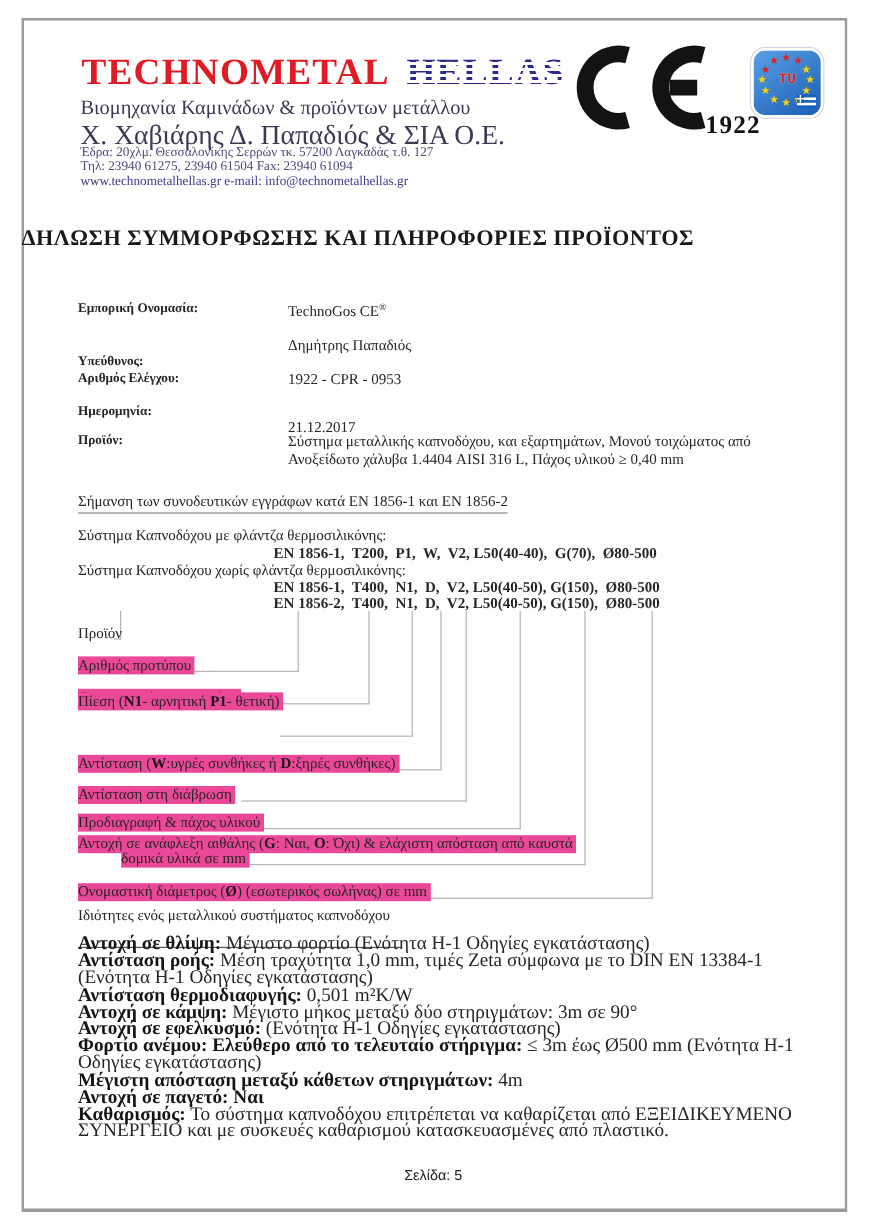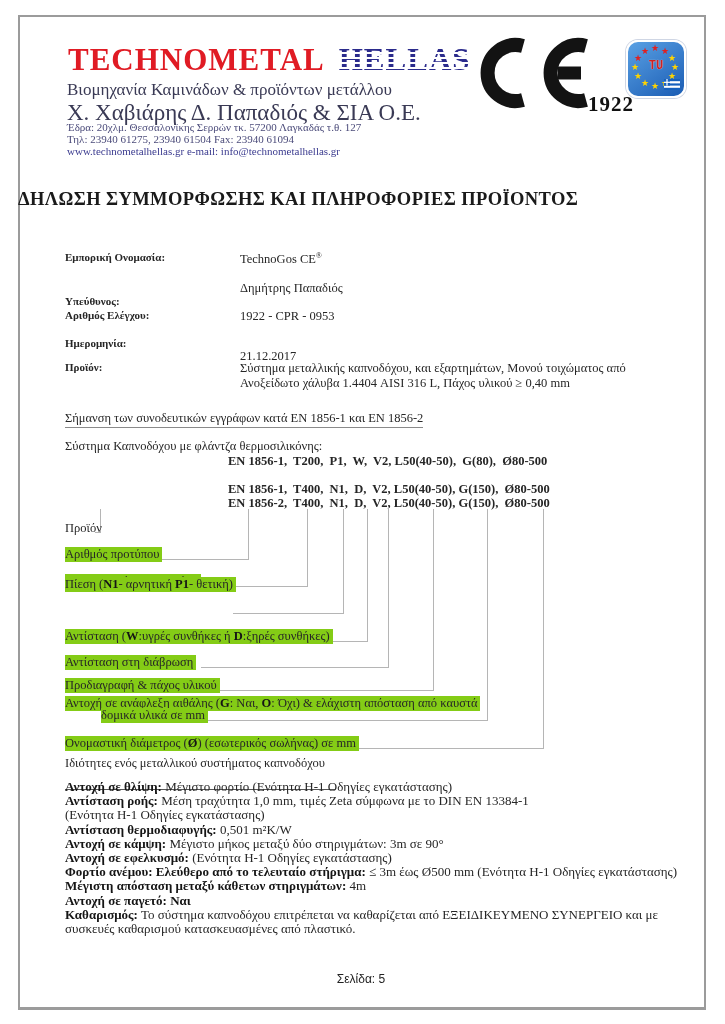--- a/index.html
+++ b/index.html
@@ -33,26 +33,26 @@
   
   .title{left:18px;top:189px;width:686px;text-align:left;font-size:18.5px;font-weight:bold;letter-spacing:.4px;color:#1a1a1a;}
   .subtitle{left:65px;top:231px;width:620px;font-size:11.5px;}
   .flabel{left:65px;font-size:11px;font-weight:bold;}
   .fvalue{left:240px;font-size:12.5px;}
   
   .mark-h{left:65px;top:411px;font-size:12.5px;border-bottom:1px solid #8a8a8a;padding-bottom:1px;}
   .sysl{left:65px;font-size:12.5px;}
   .desig{left:228px;font-size:12.5px;font-weight:bold;white-space:pre-wrap;}
   
-  .dlabel{left:65px;font-size:12.5px;background:#84cc16;padding-right:3px;z-index:2;white-space:nowrap;}
+  .dlabel{left:65px;font-size:12.5px;background:#ec4899;padding-right:3px;z-index:2;white-space:nowrap;}
   .vline{width:1px;background:#b5b5b5;z-index:1;}
   .hline{height:1px;background:#b5b5b5;z-index:1;}
   
   .prop-h{left:65px;top:756px;font-size:12.5px;font-weight:normal;border-bottom:1px solid #555;padding-bottom:18px;padding-right:10px;}
-  .props{left:65px;top:780px;width:618px;font-size:13px;line-height:14.2px;}
+  .props{left:65px;top:780px;width:618px;font-size:16px;line-height:14.2px;}
   .props div{white-space:pre-wrap;}
   
   .footer{left:18px;top:972px;width:686px;text-align:center;font-family:"Liberation Sans",sans-serif;font-size:12px;color:#222;}
   b{color:#151515;}
 </style>
 </head>
 <body>
 
 <div id="page">
   <div class="abs frame"></div>
@@ -111,21 +111,22 @@
   <div class="abs fvalue" style="top:309px;">1922 - CPR - 0953</div>
 
   <div class="abs flabel" style="top:337px;">Ημερομηνία:</div>
   <div class="abs fvalue" style="top:349px;">21.12.2017</div>
 
   <div class="abs flabel" style="top:361px;">Προϊόν:</div>
   <div class="abs fvalue" style="top:361px;width:440px;">Σύστημα μεταλλικής καπνοδόχου, και εξαρτημάτων, Μονού τοιχώματος από Ανοξείδωτο χάλυβα 1.4404 AISI 316 L, Πάχος υλικού ≥ 0,40 mm</div>
 
   <div class="abs mark-h">Σήμανση των συνοδευτικών εγγράφων κατά EN 1856-1 και EN 1856-2</div>
   <div class="abs sysl" style="top:439px;">Σύστημα Καπνοδόχου με φλάντζα θερμοσιλικόνης:</div>
-  <div class="abs desig" style="top:454px;">EN 1856-1,  T200,  P1,  W,  V2, L50(40-50),  G(80),  Ø80-500</div>
+  <div class="abs desig" style="top:454px;">EN 1856-1,  T200,  P1,  W,  V2, L50(40-40),  G(70),  Ø80-500</div>
+  <div class="abs sysl" style="top:468px;">Σύστημα Καπνοδόχου χωρίς φλάντζα θερμοσιλικόνης:</div>
   <div class="abs desig" style="top:482px;">EN 1856-1,  T400,  N1,  D,  V2, L50(40-50), G(150),  Ø80-500</div>
   <div class="abs desig" style="top:496px;">EN 1856-2,  T400,  N1,  D,  V2, L50(40-50), G(150),  Ø80-500</div>
 
   <div class="abs vline" style="left:100px;top:509px;height:24px;"></div>
   <div class="abs vline" style="left:248px;top:509px;height:51px;"></div>
   <div class="abs vline" style="left:307px;top:509px;height:78px;"></div>
   <div class="abs vline" style="left:343px;top:509px;height:105px;"></div>
   <div class="abs vline" style="left:367px;top:509px;height:133px;"></div>
   <div class="abs vline" style="left:388px;top:509px;height:159px;"></div>
   <div class="abs vline" style="left:433px;top:509px;height:182px;"></div>

